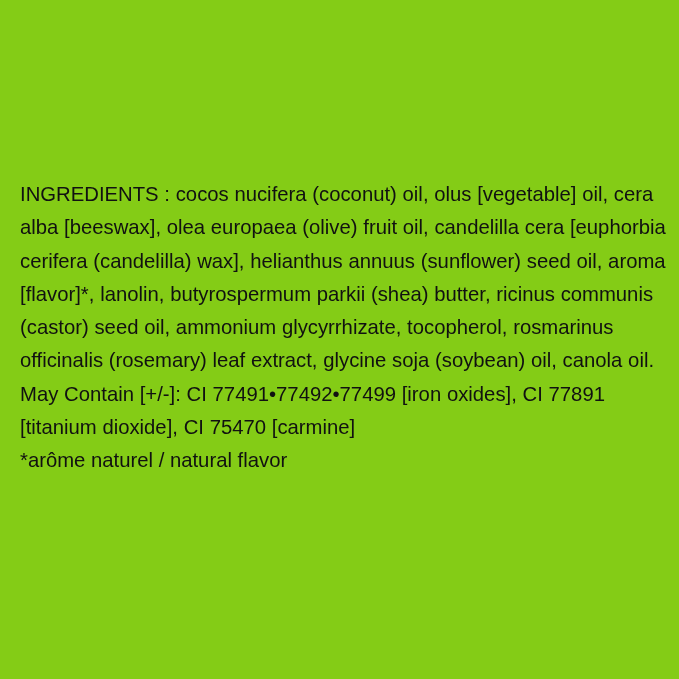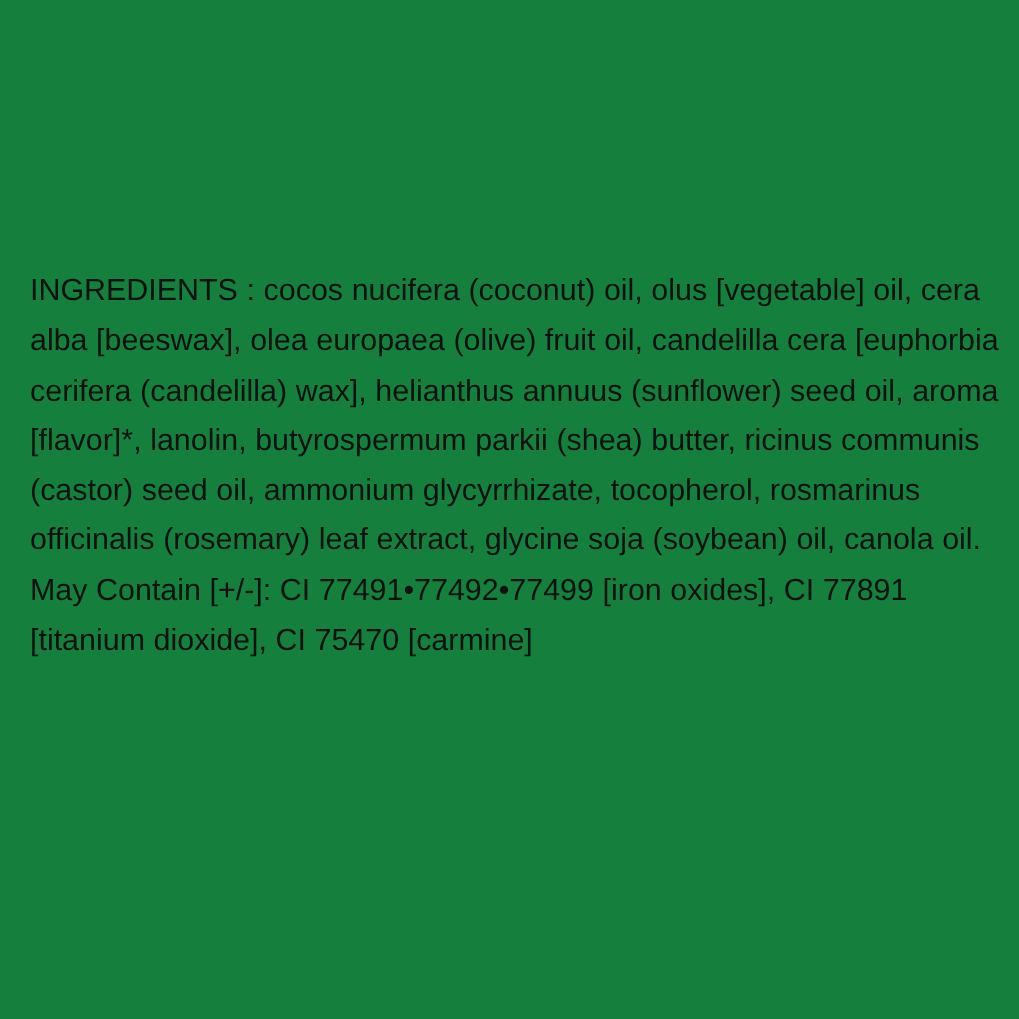--- a/index.html
+++ b/index.html
@@ -11,21 +11,21 @@
     width: 679px;
     height: 679px;
     overflow: hidden;
     font-family: "Liberation Sans", sans-serif;
     color: #000000;
   }
   .page {
     position: relative;
     width: 679px;
     height: 679px;
-    background: #15803d;
+    background: #84cc16;
   }
   .ingredients-block {
     position: absolute;
     left: 20px;
     top: 178px;
     width: 652px;
   }
   .ingredients-text {
     font-family: "Liberation Sans", sans-serif;
     font-size: 20.3px;
@@ -42,14 +42,15 @@
     color: #111111;
     white-space: pre-wrap;
   }
 </style>
 </head>
 <body>
 
 <div class="page">
   <div class="ingredients-block">
     <div class="ingredients-text">INGREDIENTS : cocos nucifera (coconut) oil, olus [vegetable] oil, cera alba [beeswax], olea europaea (olive) fruit oil, candelilla cera [euphorbia cerifera (candelilla) wax], helianthus annuus (sunflower) seed oil, aroma [flavor]*, lanolin, butyrospermum parkii (shea) butter, ricinus communis (castor) seed oil, ammonium glycyrrhizate, tocopherol, rosmarinus officinalis (rosemary) leaf extract, glycine soja (soybean) oil, canola oil. May Contain [+/-]: CI 77491•77492•77499 [iron oxides], CI 77891 [titanium dioxide], CI 75470 [carmine]</div>
+    <div class="footnote-text">*arôme naturel / natural flavor</div>
   </div>
 </div>
 
 </body></html>

